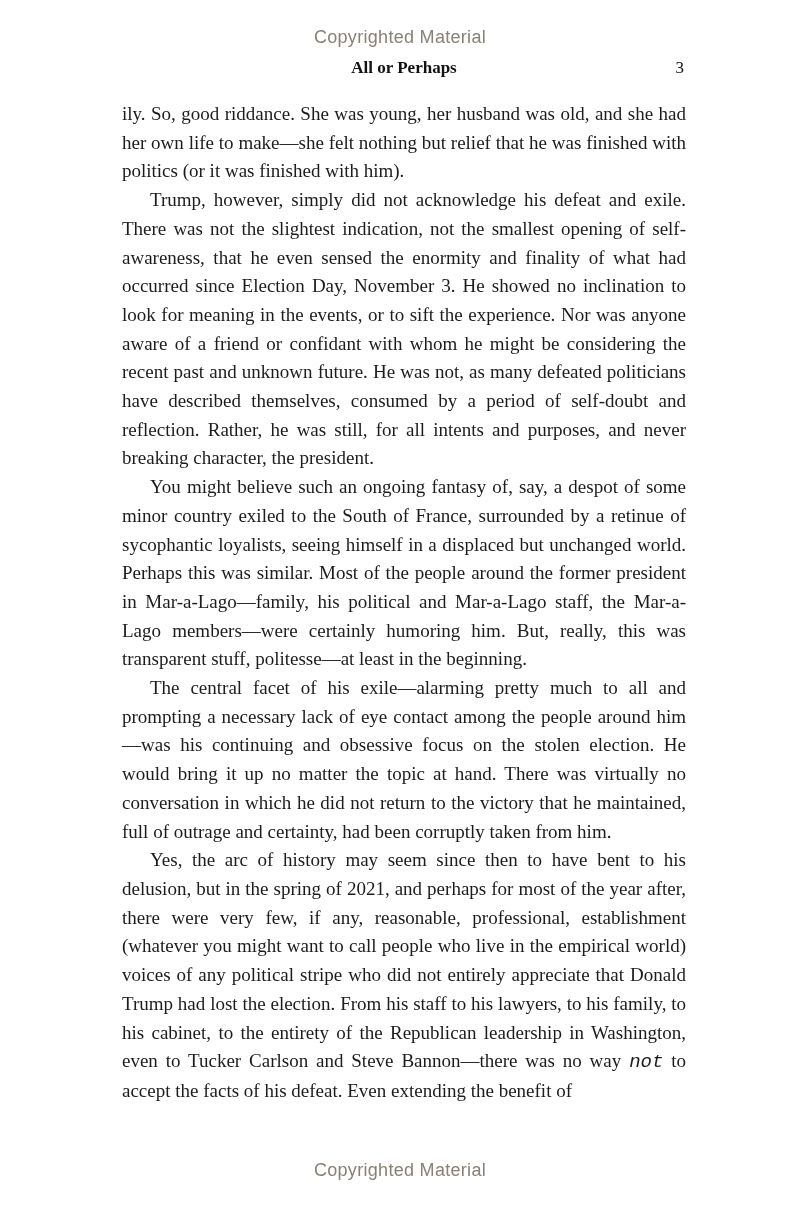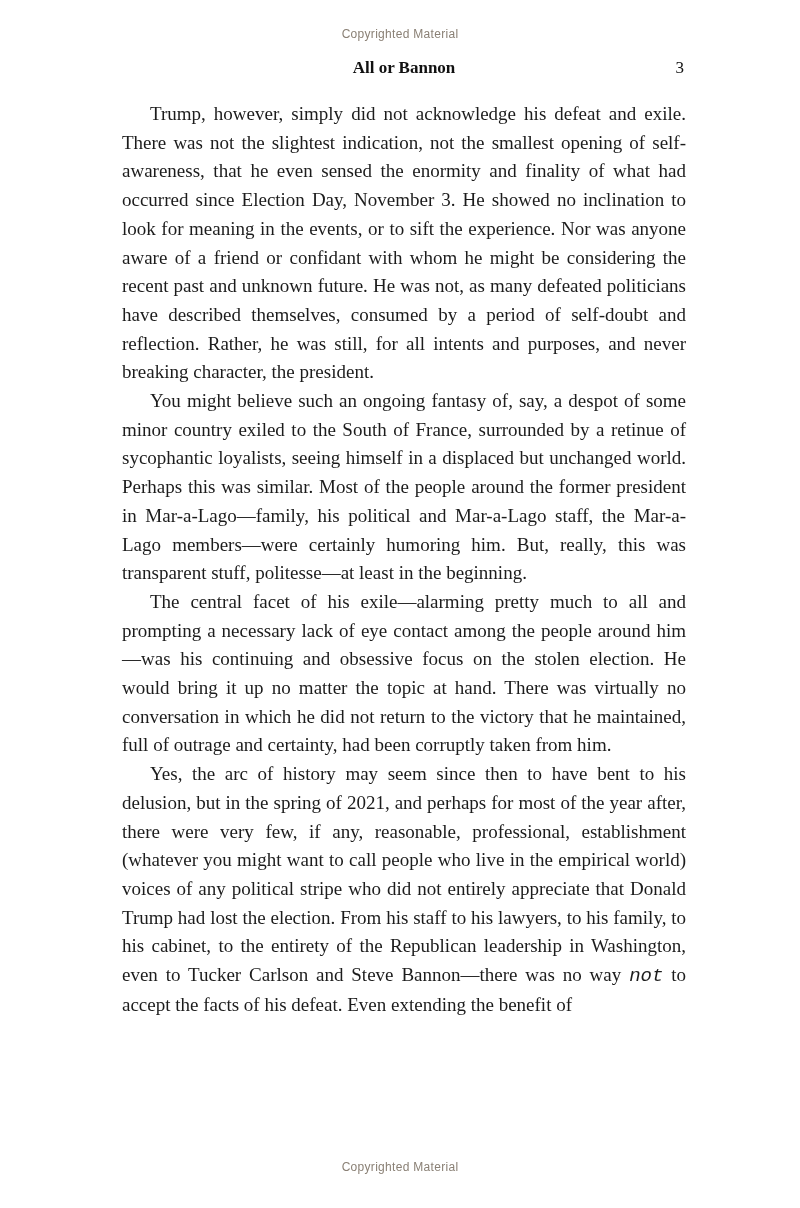--- a/index.html
+++ b/index.html
@@ -15,21 +15,21 @@
     overflow: hidden;
     font-family: "Liberation Serif", serif;
     color: #1c1c1c;
   }
   .copyright-notice {
     position: absolute;
     left: 0;
     width: 100%;
     text-align: center;
     font-family: "Liberation Sans", sans-serif;
-    font-size: 12px;
+    font-size: 18px;
     letter-spacing: 0.3px;
     color: #8a8075;
   }
   .copyright-top { top: 27px; }
   .copyright-bottom { top: 1160px; }
 
   .running-header {
     position: absolute;
     top: 58px;
     left: 122px;
@@ -70,25 +70,26 @@
   .para em { font-style: italic; font-family: Liberation Mono, monospace; }
 </style>
 </head>
 <body>
 
 <div class="page">
 
   <div class="copyright-notice copyright-top">Copyrighted Material</div>
 
   <div class="running-header">
-    <div class="running-title">All or Bannon</div>
+    <div class="running-title">All or Perhaps</div>
     <div class="running-page-number">3</div>
   </div>
 
   <div class="page-body">
+      <p class="para"><span>ily. So, good riddance. She was young, her husband was old, and she had her own life to make—she felt nothing but relief that he was finished with politics (or it was finished with him).</span></p>
       <p class="para indent"><span>Trump, however, simply did not acknowledge his defeat and exile. There was not the slightest indication, not the smallest opening of self-awareness, that he even sensed the enormity and finality of what had occurred since Election Day, November 3. He showed no inclination to look for meaning in the events, or to sift the experience. Nor was anyone aware of a friend or confidant with whom he might be considering the recent past and unknown future. He was not, as many defeated politicians have described themselves, consumed by a period of self-doubt and reflection. Rather, he was still, for all intents and purposes, and never breaking character, the president.</span></p>
       <p class="para indent"><span>You might believe such an ongoing fantasy of, say, a despot of some minor country exiled to the South of France, surrounded by a retinue of sycophantic loyalists, seeing himself in a displaced but unchanged world. Perhaps this was similar. Most of the people around the former president in Mar-a-Lago—family, his political and Mar-a-Lago staff, the Mar-a-Lago members—were certainly humoring him. But, really, this was transparent stuff, politesse—at least in the beginning.</span></p>
       <p class="para indent"><span>The central facet of his exile—alarming pretty much to all and prompting a necessary lack of eye contact among the people around him—was his continuing and obsessive focus on the stolen election. He would bring it up no matter the topic at hand. There was virtually no conversation in which he did not return to the victory that he maintained, full of outrage and certainty, had been corruptly taken from him.</span></p>
       <p class="para indent"><span>Yes, the arc of history may seem since then to have bent to his delusion, but in the spring of 2021, and perhaps for most of the year after, there were very few, if any, reasonable, professional, establishment (whatever you might want to call people who live in the empirical world) voices of any political stripe who did not entirely appreciate that Donald Trump had lost the election. From his staff to his lawyers, to his family, to his cabinet, to the entirety of the Republican leadership in Washington, even to Tucker Carlson and Steve Bannon—there was no way </span><em>not</em><span> to accept the facts of his defeat. Even extending the benefit of</span></p>
     </div>
 
   <div class="copyright-notice copyright-bottom">Copyrighted Material</div>
 
 </div>
 

